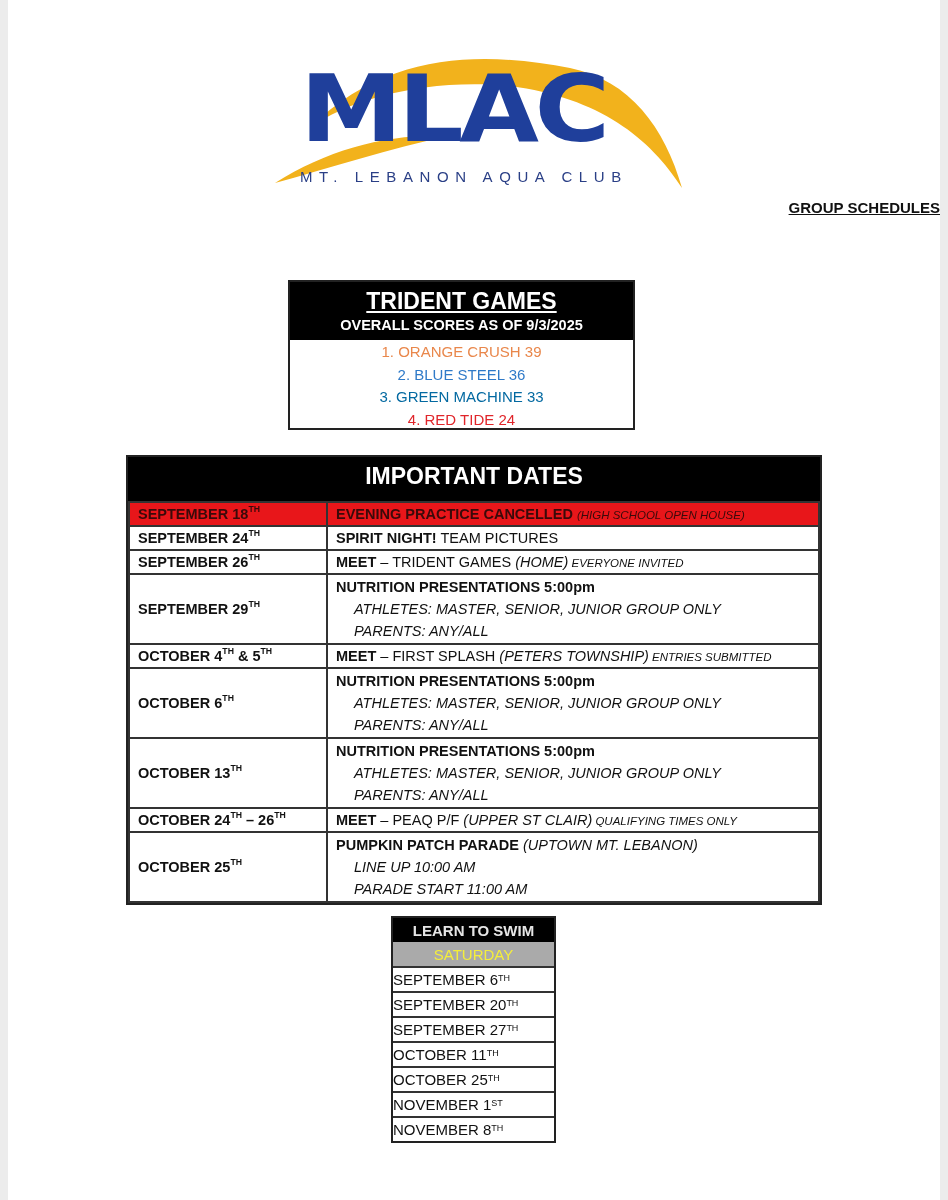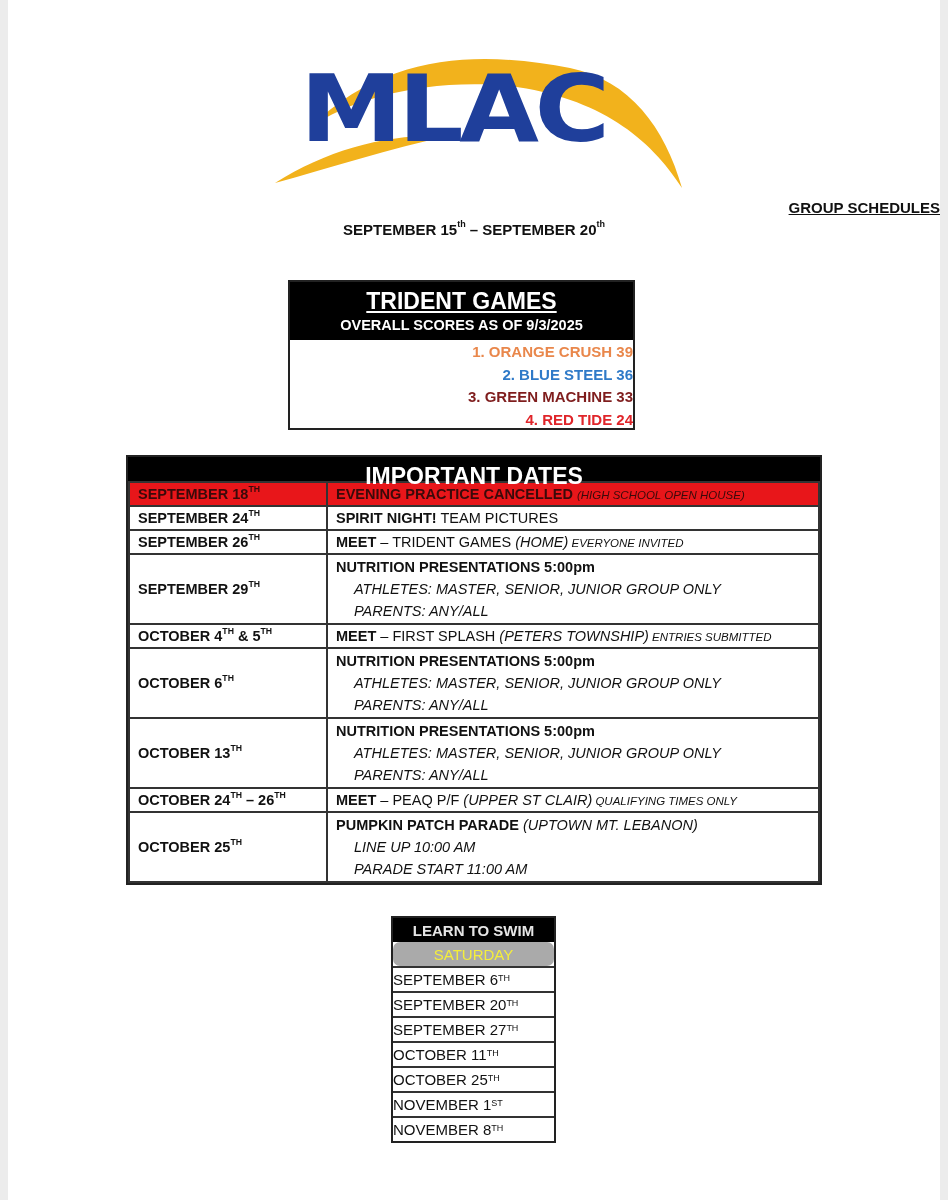--- a/index.html
+++ b/index.html
@@ -16,67 +16,65 @@
 
   .title1 { left:0; width:932px; top:199px; text-align:right; font-weight:bold; font-size:15px; text-decoration:underline; }
   .title2 { left:0; width:932px; top:221px; text-align:center; font-weight:bold; font-size:15px; }
   sup { font-size:60%; vertical-align:top; position:relative; top:-2px; }
 
   
   .trident { left:280px; top:280px; width:347px; height:150px; border:2px solid #222; box-sizing:border-box; }
   .trident-head { background:#000; color:#fff; text-align:center; height:58px; }
   .trident-title { font-weight:bold; font-size:23px; text-decoration:underline; padding-top:5px; line-height:28px; }
   .trident-sub { font-weight:bold; font-size:14.5px; line-height:20px; }
-  .trident-list { text-align:right; font-weight:bold; font-size:15px; line-height:22.5px; padding-top:1px; }
+  .trident-list { text-align:center; font-weight:normal; font-size:15px; line-height:22.5px; padding-top:1px; }
 
   
   .dates { left:118px; top:455px; width:696px; border:2px solid #222; box-sizing:border-box; }
-  .dates-head { background:#000; color:#fff; text-align:center; font-weight:bold; font-size:23px; height:24px; line-height:38px; }
+  .dates-head { background:#000; color:#fff; text-align:center; font-weight:bold; font-size:23px; height:44px; line-height:38px; }
   table.dt { width:100%; border-collapse:collapse; }
   table.dt td { border:2px solid #333; padding:0 8px; font-size:14.5px; vertical-align:middle; }
   table.dt td.d { width:180px; font-weight:bold; }
   table.dt tr.red td { background:#e8161a; color:#3a0a0a; }
   .b { font-weight:bold; }
   .i { font-style:italic;margin-top:36px; }
   .sm { font-size:11.5px; font-style:italic; }
   .ind { padding-left:18px; font-style:italic; display:block; }
 
   
   .lts { left:383px; top:916px; width:165px; border:2px solid #222; box-sizing:border-box; }
   .lts-head { background:#000; color:#e5e5e5; text-align:center; font-weight:bold; font-size:15px; height:24px; line-height:25px; }
-  .lts-sub { background:#aaa; color:#f5ee3b; text-align:center; font-size:15px; height:24px; line-height:25px;border-radius:7px; }
+  .lts-sub { background:#aaa; color:#f5ee3b; text-align:center; font-size:15px; height:24px; line-height:25px; }
   .lts-row { font-size:15px; height:23px; line-height:24px; border-top:2px solid #333; }
 </style>
 </head>
 <body>
 
 <div class="page">
 
   <div class="abs logo">
     <svg class="abs" style="left:0;top:0" width="420" height="140">
       <path d="M40 70 C 120 -10, 220 -5, 300 10 C 360 22, 395 70, 412 130 C 380 80, 330 40, 240 28 C 160 20, 80 40, 40 70 Z" fill="#f2b21c"></path>
       <path d="M5 125 C 60 90, 120 75, 180 78 C 120 90, 60 110, 5 125 Z" fill="#f2b21c"></path>
     </svg>
     <div class="logo-letters">MLAC</div>
+    <div class="logo-sub">MT. LEBANON AQUA CLUB</div>
   </div>
 
   <div class="abs title1">GROUP SCHEDULES</div>
-  <div class="abs title2">
-    <span>SEPTEMBER 15</span><sup>th</sup><span> – </span><span>SEPTEMBER 20</span><sup>th</sup>
-  </div>
 
   <div class="abs trident">
     <div class="trident-head">
       <div class="trident-title">TRIDENT GAMES</div>
       <div class="trident-sub">OVERALL SCORES AS OF 9/3/2025</div>
     </div>
     <div class="trident-list">
       <div style="color:#e9874b">1. ORANGE CRUSH 39</div>
       <div style="color:#2f7ac8">2. BLUE STEEL 36</div>
-      <div style="color:#7f1d1d">3. GREEN MACHINE 33</div>
+      <div style="color:#0369a1">3. GREEN MACHINE 33</div>
       <div style="color:#e0252a">4. RED TIDE 24</div>
     </div>
   </div>
 
   <div class="abs dates">
     <div class="dates-head">IMPORTANT DATES</div>
     <table class="dt">
       <tbody>
           <tr class="red" style="height:24px">
         <td class="d"><span>SEPTEMBER 18</span><sup>TH</sup></td>

